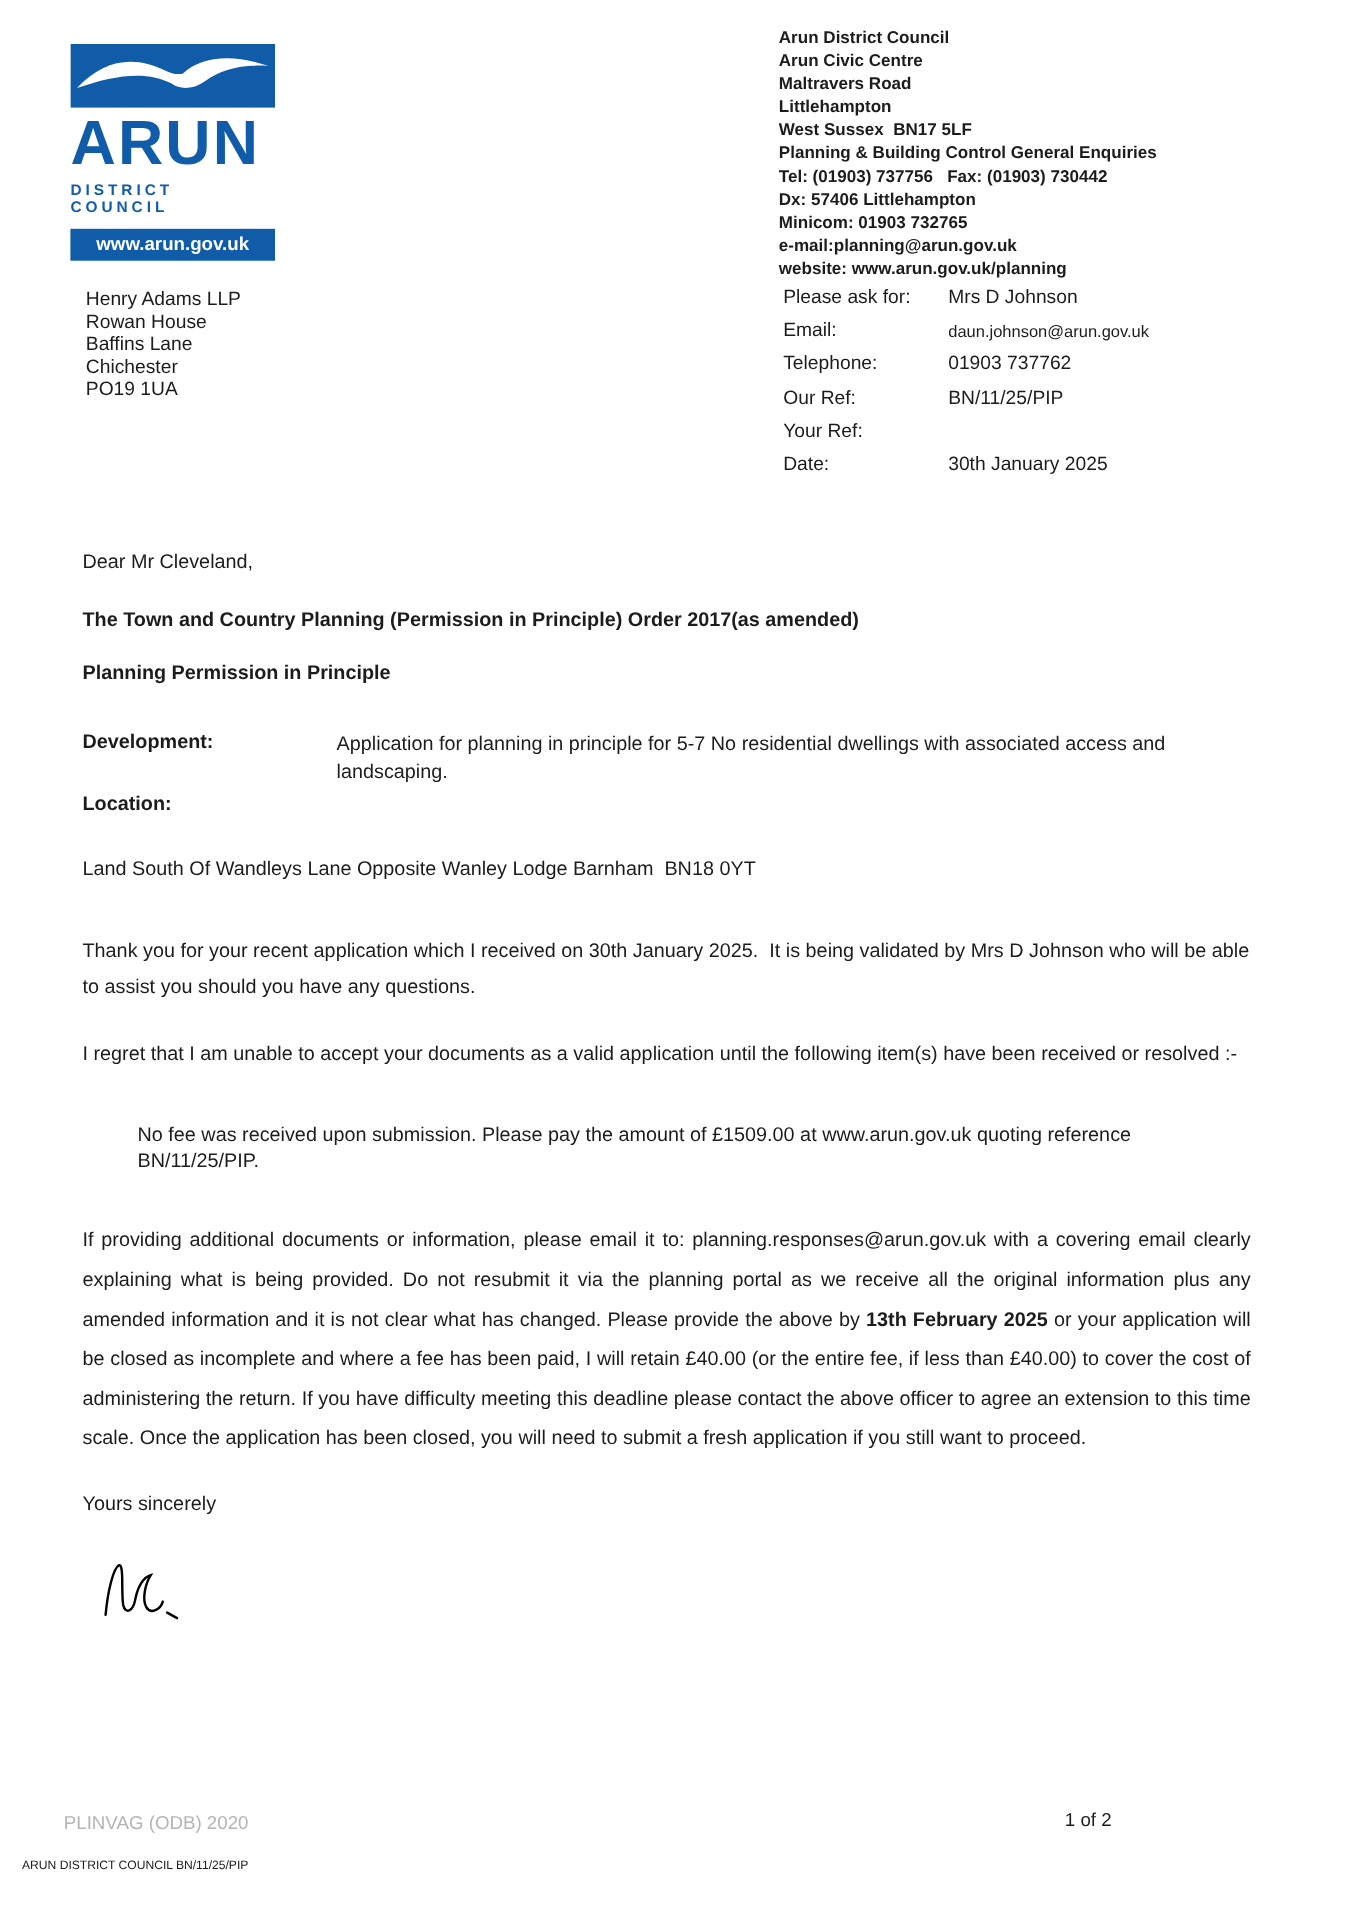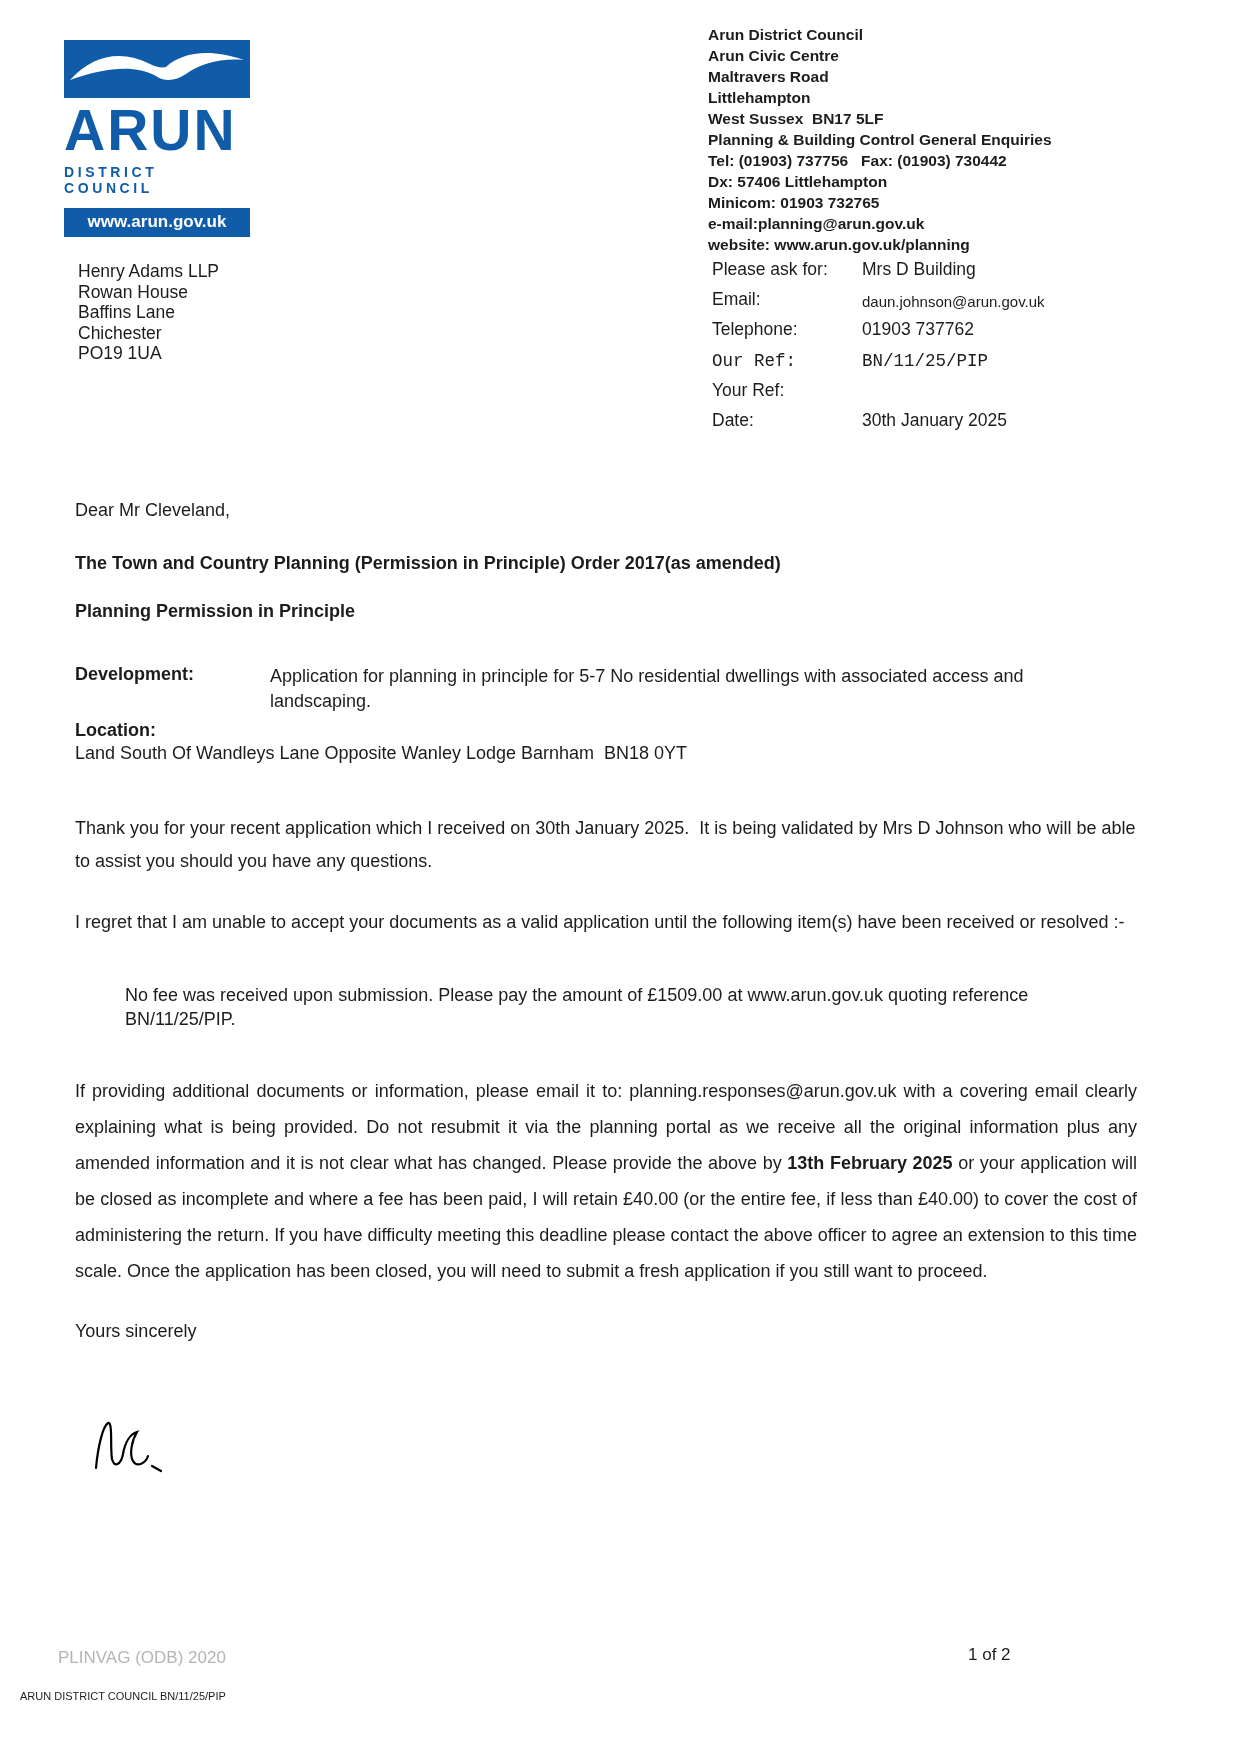--- a/index.html
+++ b/index.html
@@ -20,32 +20,32 @@
 
   
   .council { position:absolute; left:708px; top:24px; font-weight:700; font-size:15.5px; line-height:21px; }
 
   
   .recipient { position:absolute; left:78px; top:261px; font-size:17.5px; line-height:20.5px; }
 
   
   .contact { position:absolute; left:712px; top:259px; width:480px; font-size:17.5px; }
   .contact-row { display:flex; margin-bottom:9px; min-height:20px;align-items:flex-end; }
-  .contact-row.gap { margin-top:11px;font-family:Liberation Mono, monospace; }
+  .contact-row.gap { margin-top:11px; }
   .contact-label { width:150px; flex:none; }
   .contact-value { flex:1; }
   .contact-value.small { font-size:15px; padding-top:3px; }
 
   
   .letter { position:absolute; left:75px; top:500px; width:1062px; font-size:18px; }
   .bold { font-weight:700; }
   .headings { margin-top:28px; font-weight:700; line-height:28px; }
   .heading3 { margin-top:24px; font-weight:700; }
   .dev-table { margin-top:42px; }
-  .dev-row { display:flex; }
+  .dev-row { display:flex;gap:36px; }
   .dev-row + .dev-row { margin-top:6px;flex-direction:column; }
   .dev-label { width:195px; flex:none; font-weight:700; }
   .dev-value { width:765px; line-height:25px; }
   .para1 { margin-top:46px; line-height:33px; }
   .para2 { margin-top:28px; line-height:33px; }
   .fee   { margin-top:44px; margin-left:50px; width:915px; line-height:24px; }
   .para3 { margin-top:42px; line-height:36px; text-align:justify; }
   .closing { margin-top:32px; }
 
   
@@ -89,21 +89,21 @@
     <div>Henry Adams LLP</div>
     <div>Rowan House</div>
     <div>Baffins Lane</div>
     <div>Chichester</div>
     <div>PO19 1UA</div>
   </div>
 
   <div class="contact">
     <div class="contact-row">
       <div class="contact-label">Please ask for:</div>
-      <div class="contact-value">Mrs D Building</div>
+      <div class="contact-value">Mrs D Johnson</div>
     </div>
     <div class="contact-row">
       <div class="contact-label">Email:</div>
       <div class="contact-value small">daun.johnson@arun.gov.uk</div>
     </div>
     <div class="contact-row">
       <div class="contact-label">Telephone:</div>
       <div class="contact-value">01903 737762</div>
     </div>
     <div class="contact-row gap">

